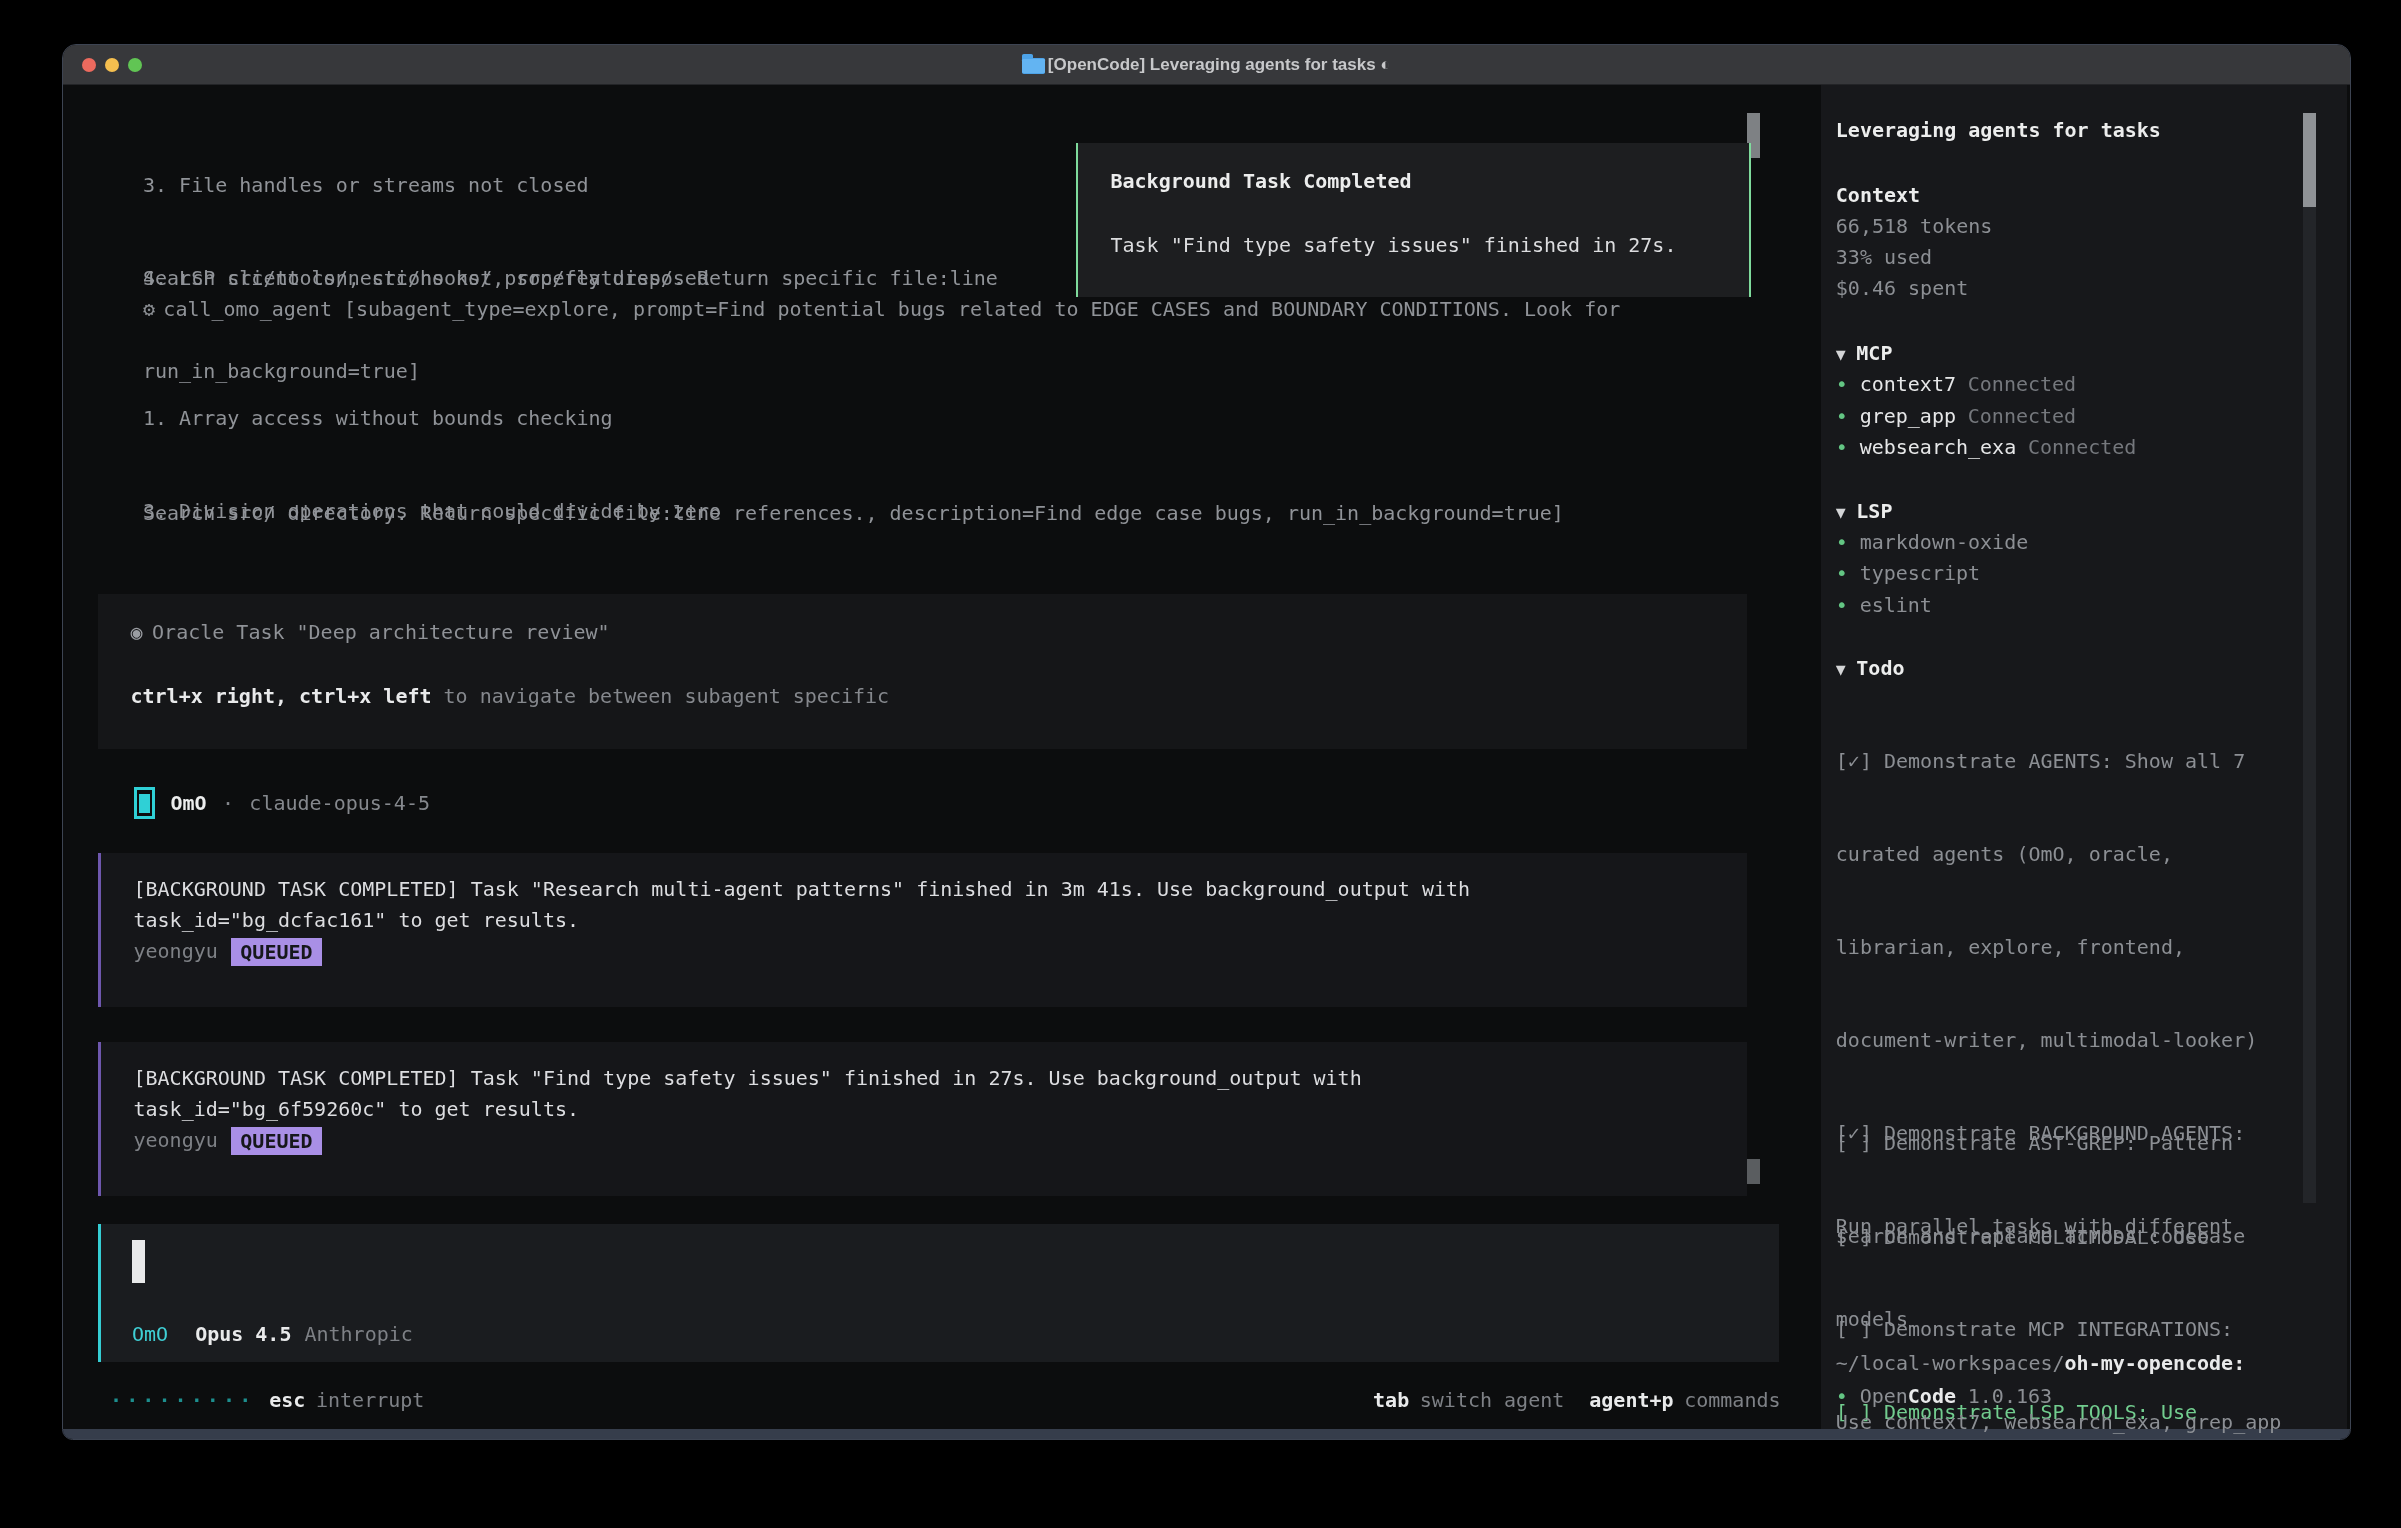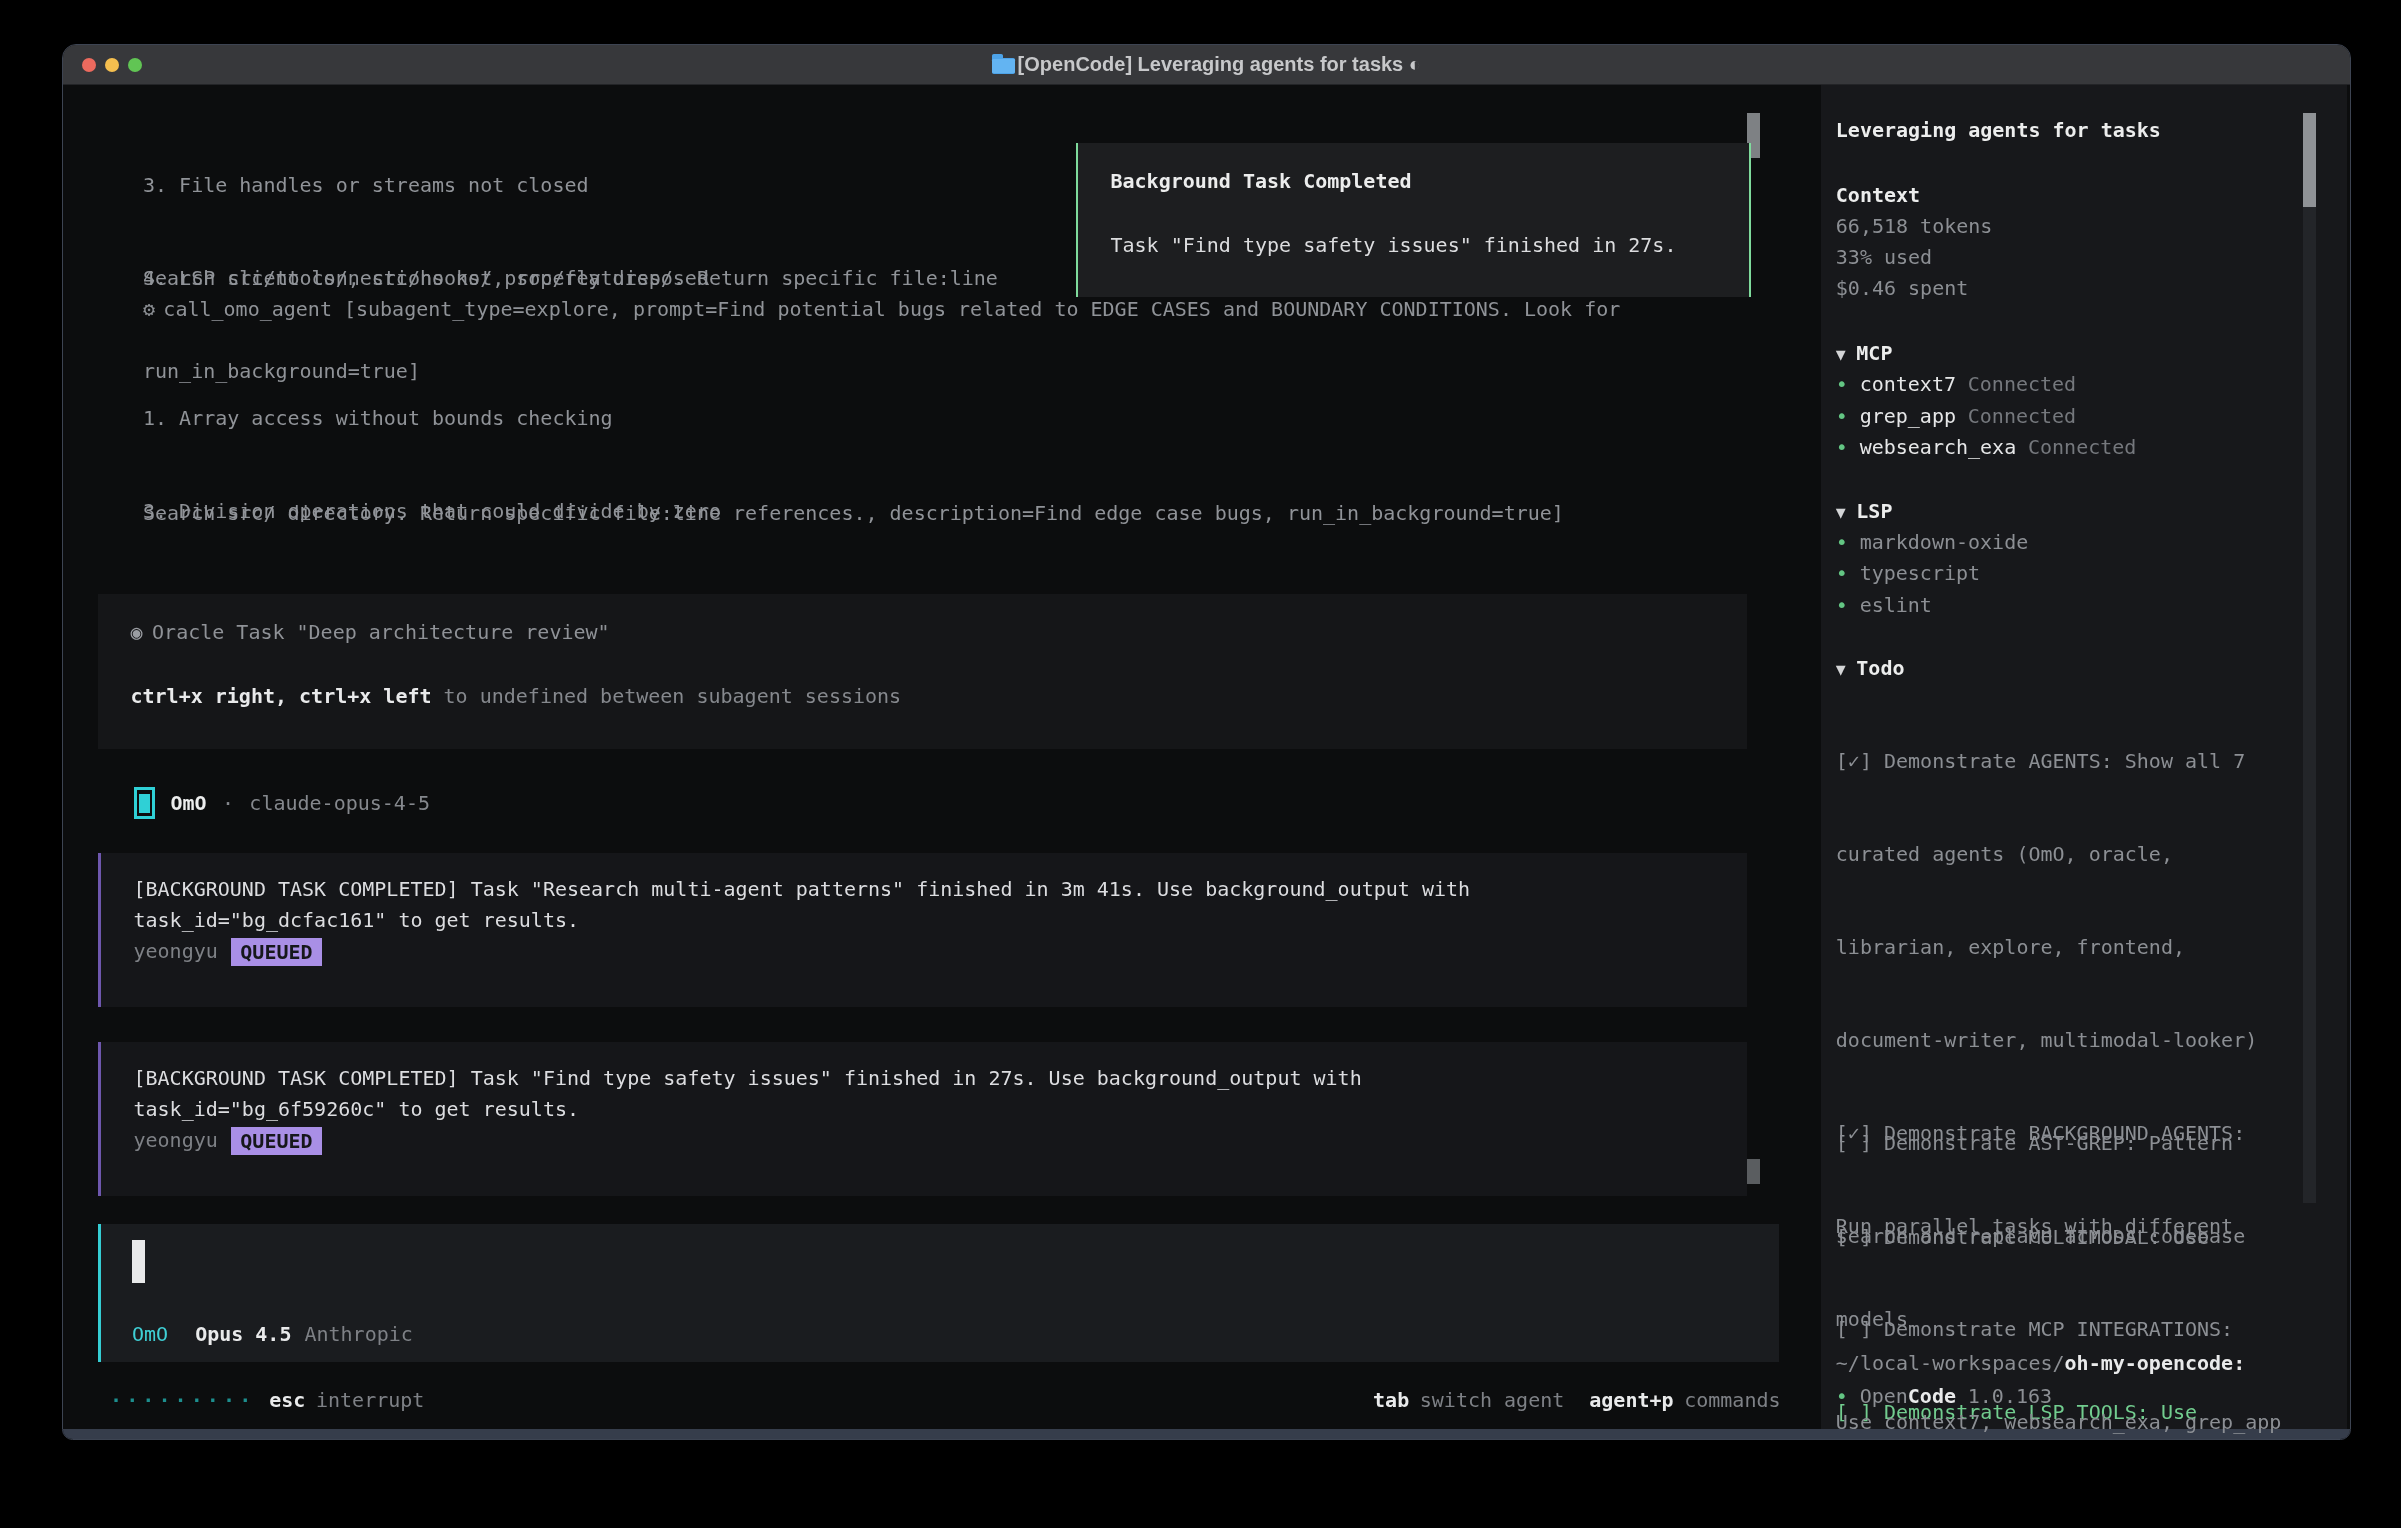--- a/index.html
+++ b/index.html
@@ -7,21 +7,21 @@
           font-family:"DejaVu Sans Mono","Liberation Mono",monospace;}
   .window{position:absolute;left:62px;top:44px;width:2289px;height:1396px;
           background:#0c0d0e;border:1.8px solid #3d4452;border-radius:14px 14px 10.6px 10.6px;
           box-sizing:border-box;overflow:hidden;}
   .titlebar{position:relative;height:39px;background:#37383b;border-bottom:1.2px solid #232427;
             display:flex;align-items:center;justify-content:center;
             font-family:"Liberation Sans",sans-serif;}
   .traffic{position:absolute;left:19px;top:0;height:39px;display:flex;align-items:center;gap:8.9px;}
   .tl{width:14px;height:14px;border-radius:50%;}
   .tl.red{background:#ec6a5e;} .tl.yellow{background:#f5bf4f;} .tl.green{background:#61c554;}
-  .title-wrap{display:flex;align-items:center;gap:3px;color:#c7c8ca;font-size:20px;font-weight:bold;}
+  .title-wrap{display:flex;align-items:center;gap:3px;color:#c7c8ca;font-size:17px;font-weight:bold;}
   .folder{position:relative;width:22.5px;height:16px;background:#4da3e8;border-radius:1.8px;margin-top:2.4px;}
   .folder::before{content:"";position:absolute;left:0;top:-3.5px;width:10.6px;height:4.7px;background:#4da3e8;border-radius:1.8px 1.8px 0 0;}
   .folder::after{content:"";position:absolute;left:0;top:1.8px;width:22.5px;height:14px;background:#63b4f2;border-radius:1.2px 1.2px 1.8px 1.8px;}
   .content{position:relative;height:1344px;}
   .footerbar{height:13px;background:#363d4b;border-radius:0 0 8.3px 8.3px;}
 
   .main{position:absolute;left:0;top:0;width:1734px;height:1344px;font-size:20px;color:#909398;}
   .line,.grp{position:absolute;left:71px;line-height:31px;white-space:pre;margin-left:9px;}
   .dim{color:#85888d;}
 
@@ -122,21 +122,21 @@
         <div class="grp" style="top:256px">
           <div>1. Array access without bounds checking</div>
           <div>3. Division operations that could divide by zero</div>
           <div>4. Path operations that don't handle Windows vs Unix differences</div>
         </div>
 
         <div class="line" style="top:413px">Search src/ directory. Return specific file:line references., description=Find edge case bugs, run_in_background=true]</div>
 
         <div class="box oracle">
           <div class="o1"><span class="oicon">◉</span><span>Oracle Task "Deep architecture review"</span></div>
-          <div class="o2"><b>ctrl+x right, ctrl+x left</b><span> to undefined between subagent sessions</span></div>
+          <div class="o2"><b>ctrl+x right, ctrl+x left</b><span> to navigate between subagent specific</span></div>
         </div>
 
         <div class="agent-row">
           <span class="agent-glyph">
               <i></i>
             </span>
           <span class="agent-name">OmO</span>
           <span class="dim">·</span>
           <span class="dim">claude-opus-4-5</span>
         </div>

